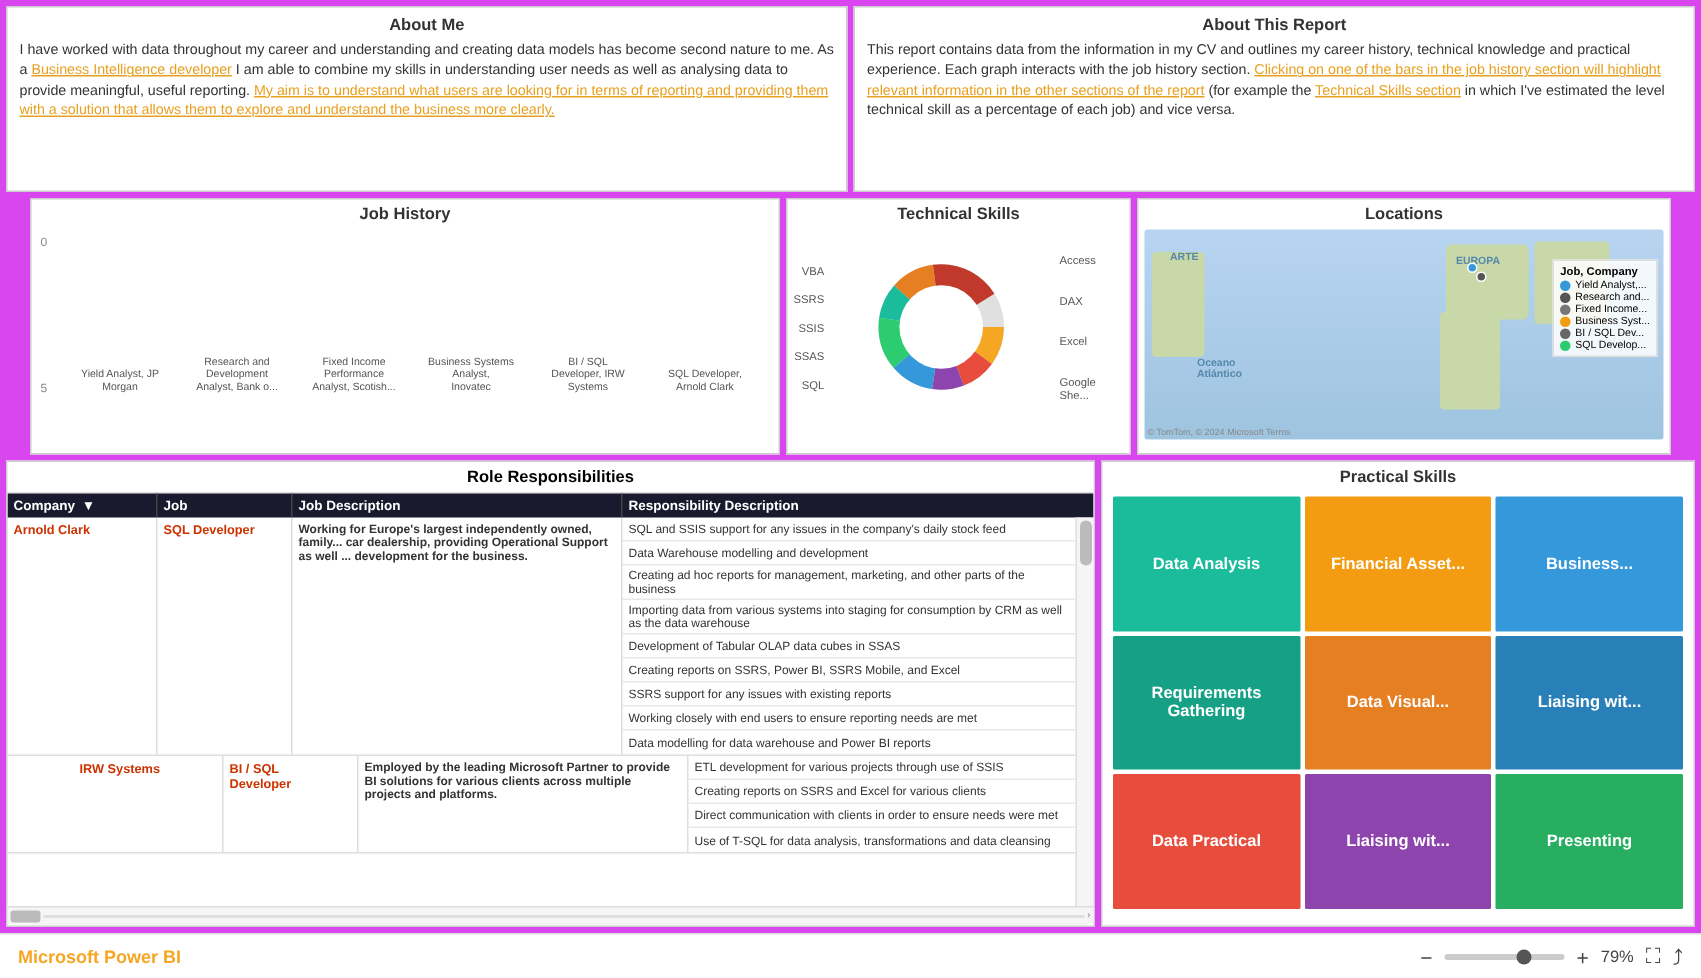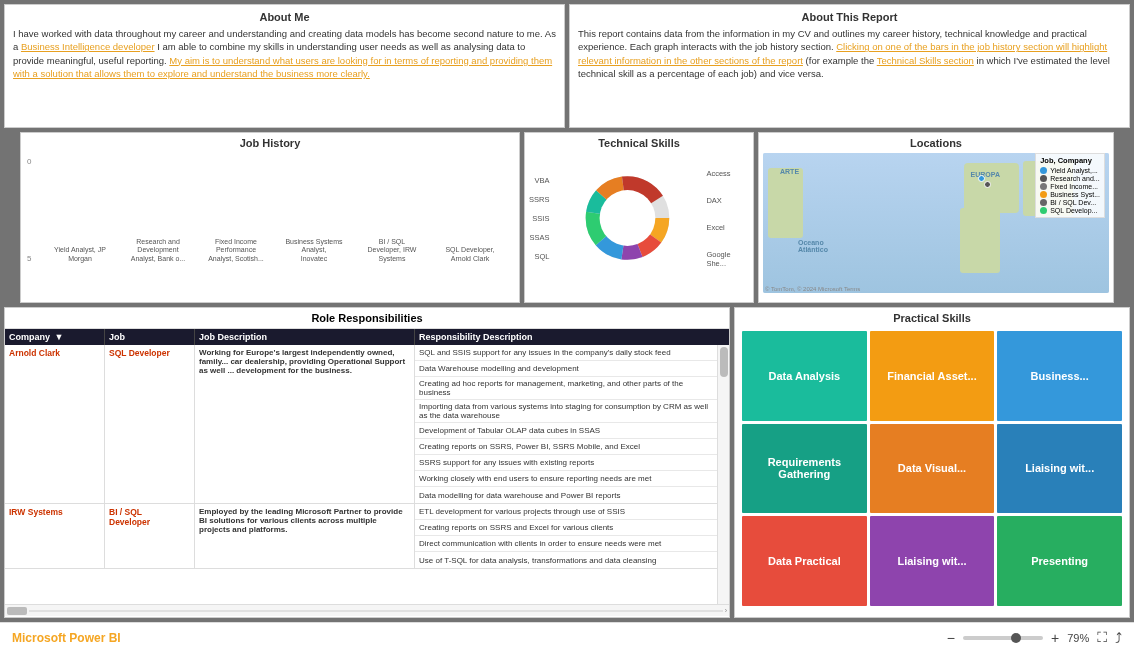--- a/index.html
+++ b/index.html
@@ -9,21 +9,21 @@
       width: 1134px;
       height: 652px;
       overflow: hidden;
       font-size: 11px;
     }
     .main-container {
       width: 1134px;
       height: 652px;
       display: flex;
       flex-direction: column;
-      background: #737373;
+      background: #d946ef;
     }
     .top-row {
       display: flex;
       height: 130px;
       gap: 4px;
       padding: 4px 4px 2px 4px;
     }
     .about-me-box {
       flex: 1;
       background: #fff;
@@ -207,21 +207,21 @@
     .map-area {
       height: 140px;
       background: #cce0f5;
       border-radius: 2px;
       position: relative;
       overflow: hidden;
     }
     .map-legend {
       position: absolute;
       right: 4px;
-      top: 0;
+      top: 20px;
       font-size: 7px;
       background: rgba(255,255,255,0.85);
       padding: 2px 4px;
       border: 1px solid #ddd;
     }
     .legend-item {
       display: flex;
       align-items: center;
       gap: 3px;
       margin-bottom: 1px;
@@ -496,21 +496,21 @@
               <div class="resp-item">Importing data from various systems into staging for consumption by CRM as well as the data warehouse</div>
               <div class="resp-item">Development of Tabular OLAP data cubes in SSAS</div>
               <div class="resp-item">Creating reports on SSRS, Power BI, SSRS Mobile, and Excel</div>
               <div class="resp-item">SSRS support for any issues with existing reports</div>
               <div class="resp-item">Working closely with end users to ensure reporting needs are met</div>
               <div class="resp-item">Data modelling for data warehouse and Power BI reports</div>
             </div>
           </div>
 
           <div style="display:flex;border-bottom:1px solid #ddd;">
-            <div style="width:100px;padding:3px 4px;border-right:1px solid #ddd;font-size:8.5px;color:#cc3300;font-weight:bold;">IRW Systems</div>
+            <div style="width:100px;padding:3px 4px;border-right:1px solid #ddd;font-size:8.5px;color:#cc3300;font-weight:bold;margin-left:44px;">IRW Systems</div>
             <div style="width:90px;padding:3px 4px;border-right:1px solid #ddd;font-size:8.5px;color:#cc3300;font-weight:bold;">BI / SQL<br>Developer</div>
             <div style="width:220px;padding:3px 4px;border-right:1px solid #ddd;font-size:8px;font-weight:bold;color:#333;">Employed by the leading Microsoft Partner to provide BI solutions for various clients across multiple projects and platforms.</div>
             <div style="flex:1;font-size:8px;color:#333;">
               <div class="resp-item">ETL development for various projects through use of SSIS</div>
               <div class="resp-item">Creating reports on SSRS and Excel for various clients</div>
               <div class="resp-item">Direct communication with clients in order to ensure needs were met</div>
               <div class="resp-item">Use of T-SQL for data analysis, transformations and data cleansing</div>
             </div>
           </div>
         </div>

